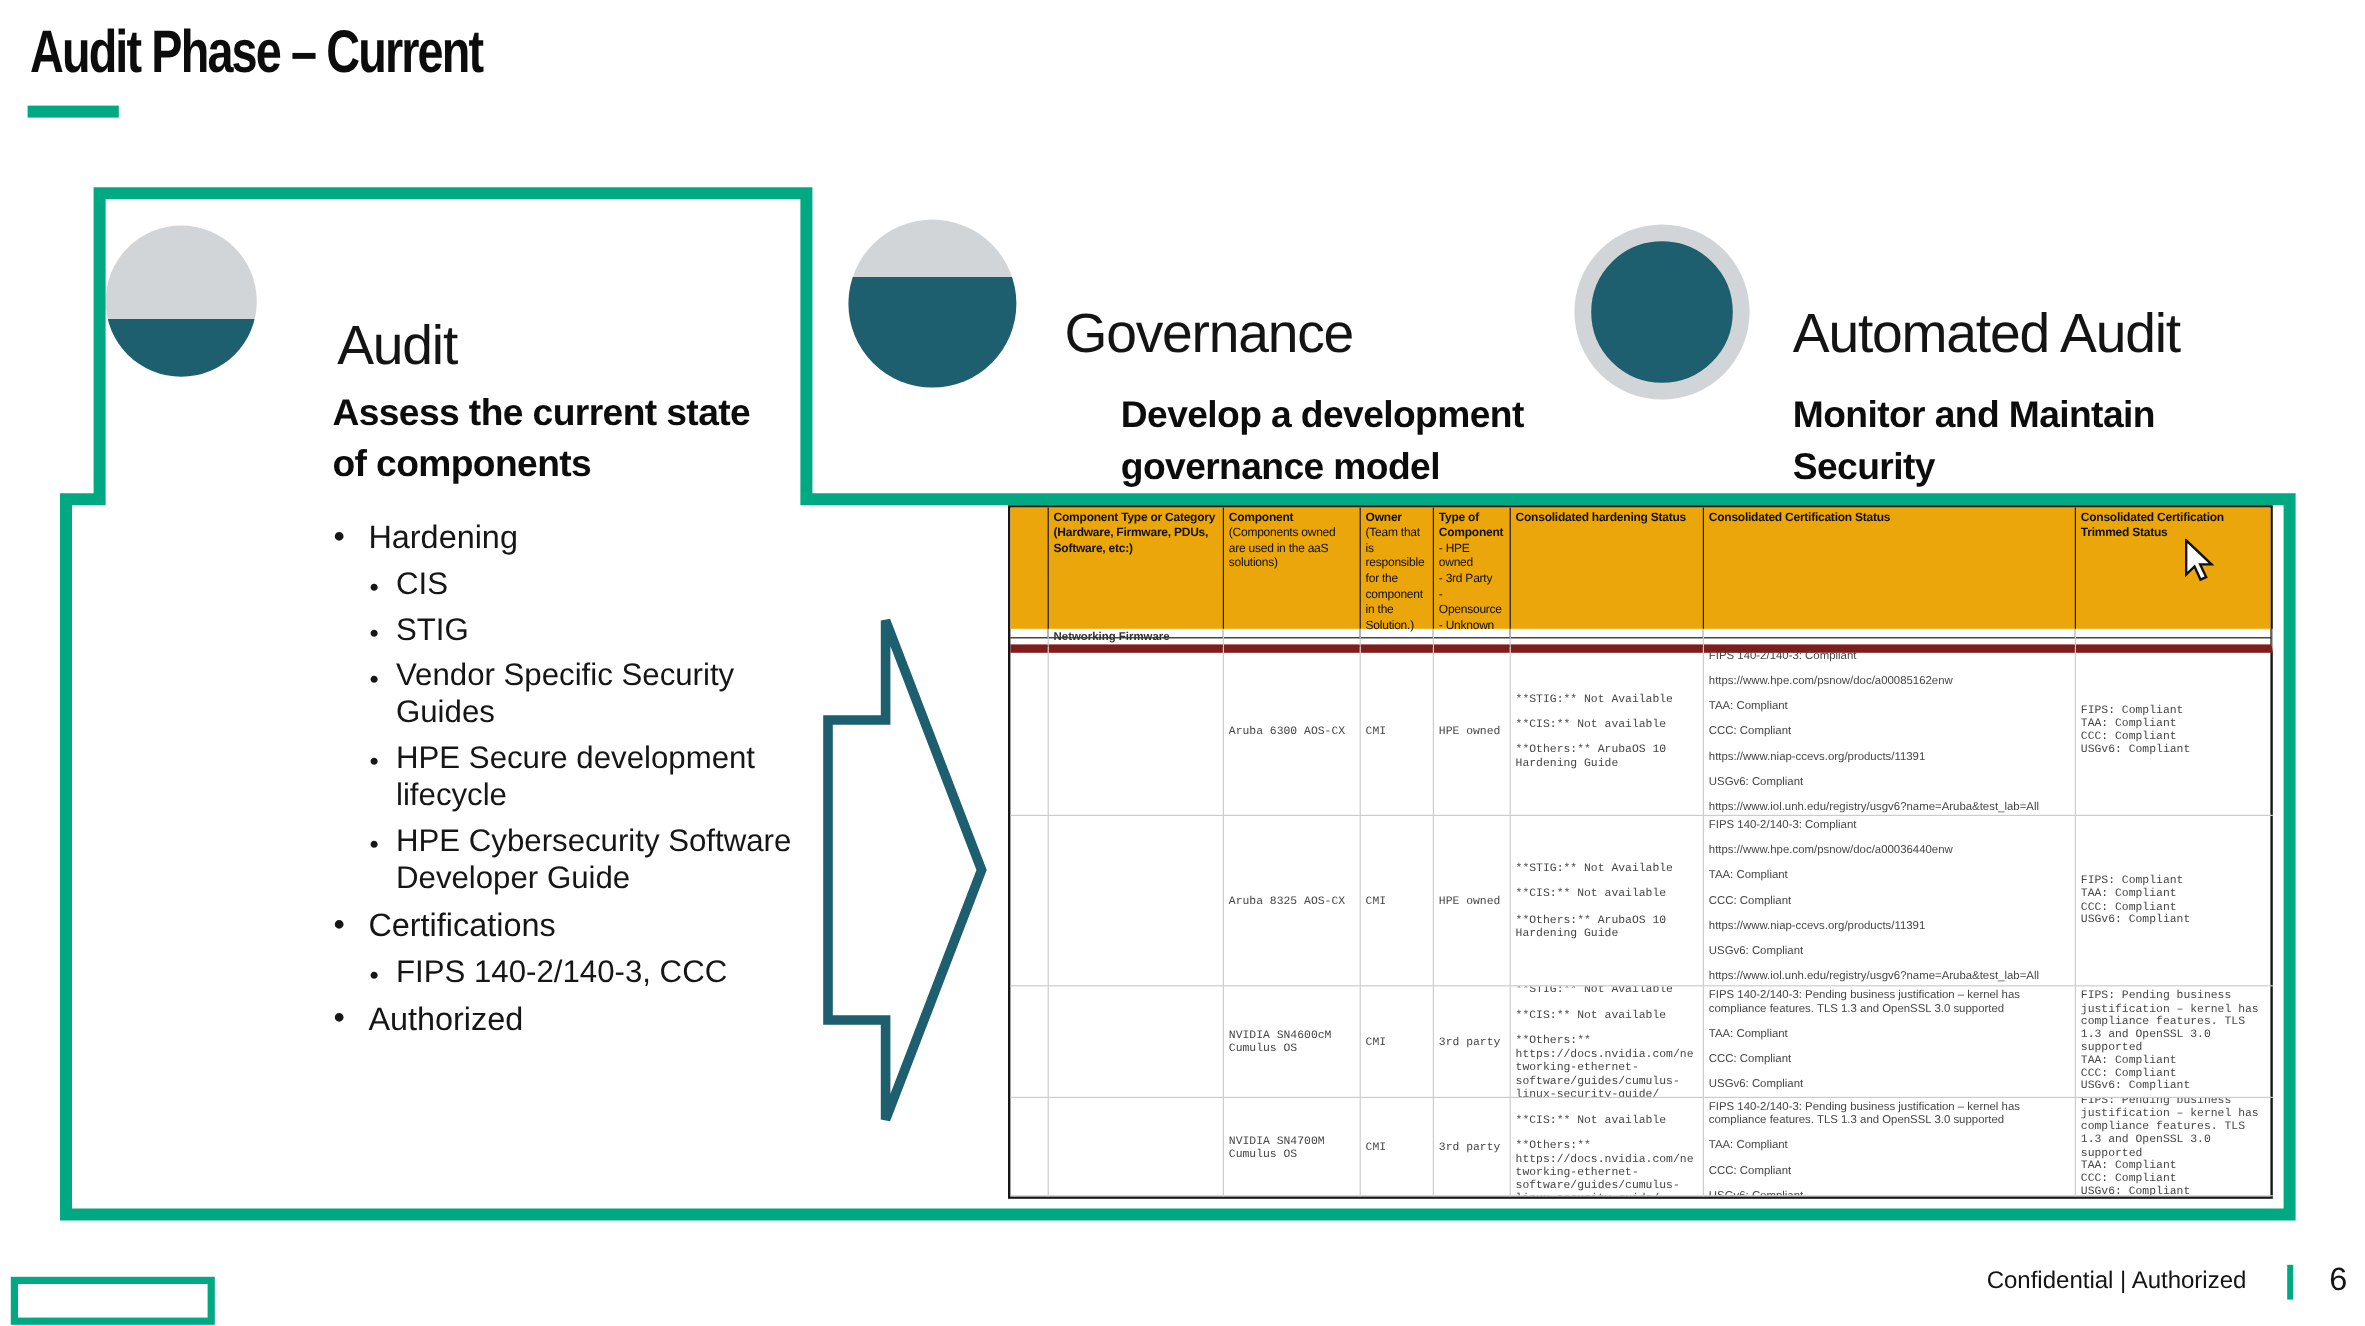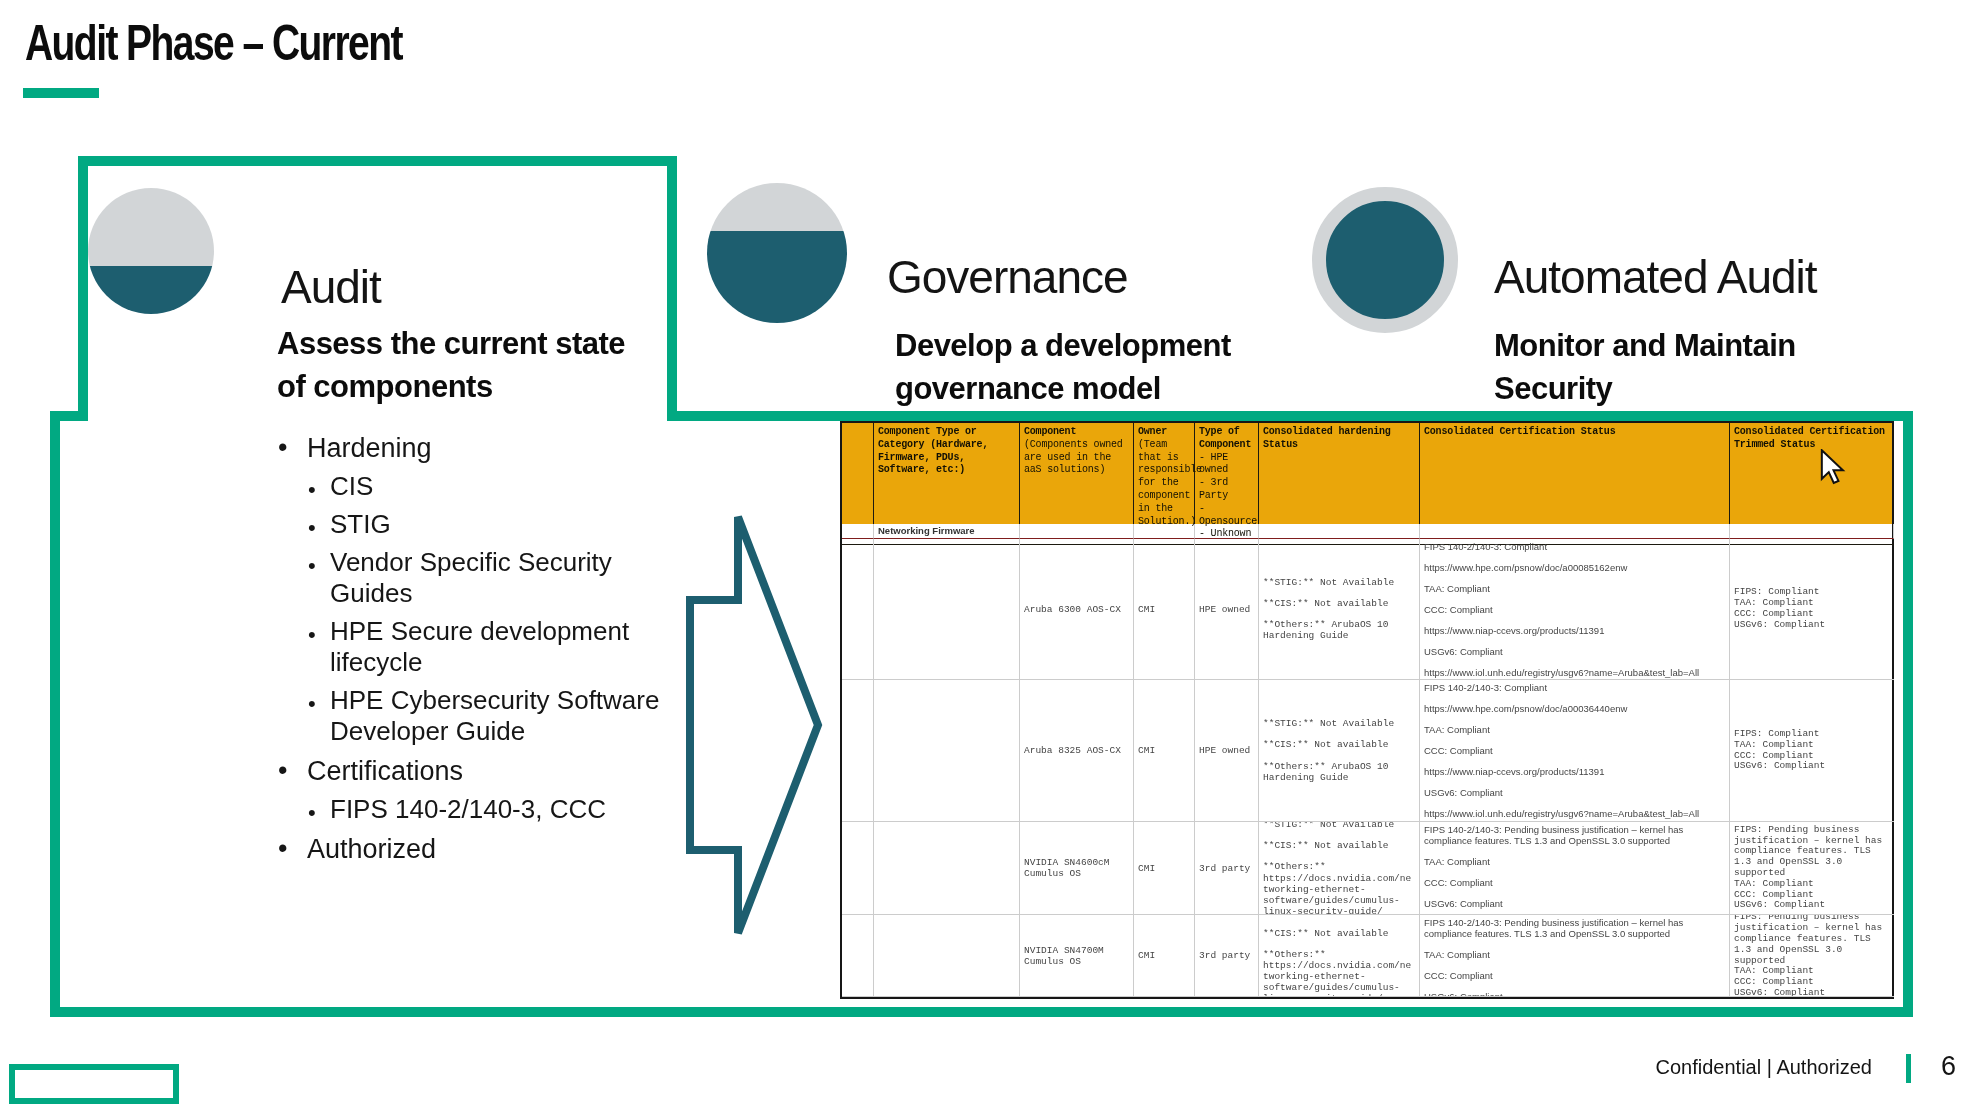--- a/index.html
+++ b/index.html
@@ -21,47 +21,47 @@
   #pie-governance{left:707px;top:183px;width:140px;height:140px;}
   #pie-automated{left:1312px;top:187px;width:146px;height:146px;box-sizing:border-box;}
 
   .phase-name{font-size:46px;font-weight:400;letter-spacing:-1px;color:#141414;white-space:nowrap;}
   #name-audit{left:281px;top:260px;}
   #name-governance{left:887px;top:250px;}
   #name-automated{left:1494px;top:250px;}
 
   .phase-sub{font-size:31px;font-weight:700;line-height:43px;letter-spacing:-.5px;color:#0c0c0c;white-space:nowrap;}
   #sub-audit{left:277px;top:322px;}
-  #sub-governance{left:895px;top:324px;}
+  #sub-governance{left:934px;top:324px;}
   #sub-automated{left:1494px;top:324px;}
 
   
   #audit-list{left:276px;top:424px;width:420px;z-index:2;}
   .li{position:relative;color:#161616;}
   .li.l1{font-size:27px;margin-top:9px;padding-left:31px;}
   .li.l1::before{content:"•";position:absolute;left:2px;top:-1px;}
   .li.l2{font-size:26px;margin-top:7px;margin-left:32px;padding-left:22px;width:360px;line-height:31px;}
   .li.l2::before{content:"•";position:absolute;left:0;font-size:22px;top:3px;}
 
   
   #components-table{left:840px;top:421px;width:1054px;z-index:3;border:2px solid #161616;
       box-sizing:border-box;background:#fff;font-size:9.5px;color:#454545;}
   .trow{display:grid;grid-template-columns:32px 146px 114px 61px 64px 161px 310px 164px;}
   .trow.thead{background:#eaa60a;color:#121005;}
   .thead .cell{border-right:1px solid #1d1a10;border-bottom:1px solid #1d1a10;
-      padding:3px 4px;font-size:10px;line-height:1.28;letter-spacing:-.2px;font-family:Liberation Mono, monospace;}
+      padding:3px 4px;font-size:10px;line-height:1.28;letter-spacing:-.2px;}
   .thead .cell:last-child{border-right:none;}
   .thead .bold{font-weight:700;}
   .thead .normal{white-space:pre-line;}
   .tbody-row .cell{border-right:1px solid #cccccc;border-bottom:1px solid #cccccc;
       padding:2px 4px;box-sizing:border-box;overflow:hidden;}
   .tbody-row .cell:last-child{border-right:none;}
   .tgroup{height:15px;}
   .tgroup .gcell{font-weight:700;font-size:9.5px;color:#333;white-space:nowrap;padding:1px 4px;
-      border-right:1px solid #ccc;border-bottom:1px solid #7f1d1d;}
+      border-right:1px solid #ccc;border-bottom:7px solid #7f1d1d;}
   .v-center{display:flex;flex-direction:column;justify-content:center;font-family:Liberation Mono, monospace;}
   .para{margin:0 0 10px 0;line-height:1.16;overflow-wrap:anywhere;white-space:pre-line;}
   .para:last-child{margin-bottom:0;}
   .line{line-height:1.14;overflow-wrap:anywhere;}
   .c-top{padding-top:3px;}
 
   
   #footer-text{right:99px;top:1056px;font-size:20px;color:#141414;white-space:nowrap;}
   #footer-bar{left:1906px;top:1054px;width:5px;height:29px;}
   #page-number{left:1941px;top:1051px;font-size:27px;color:#141414;}

